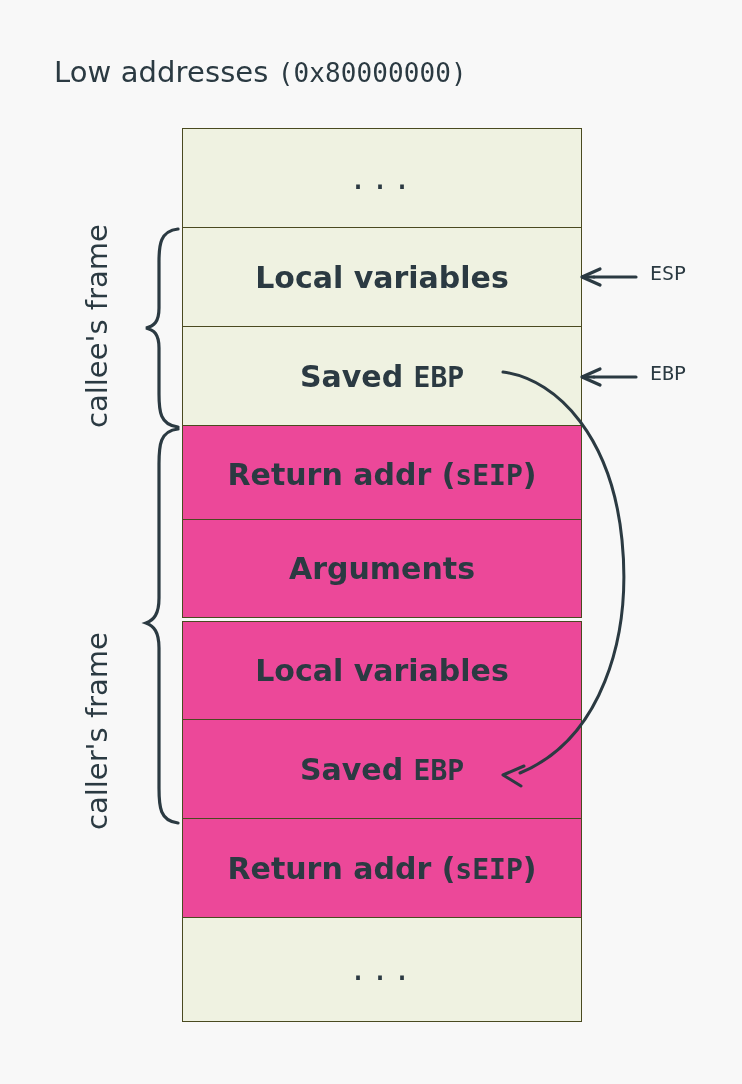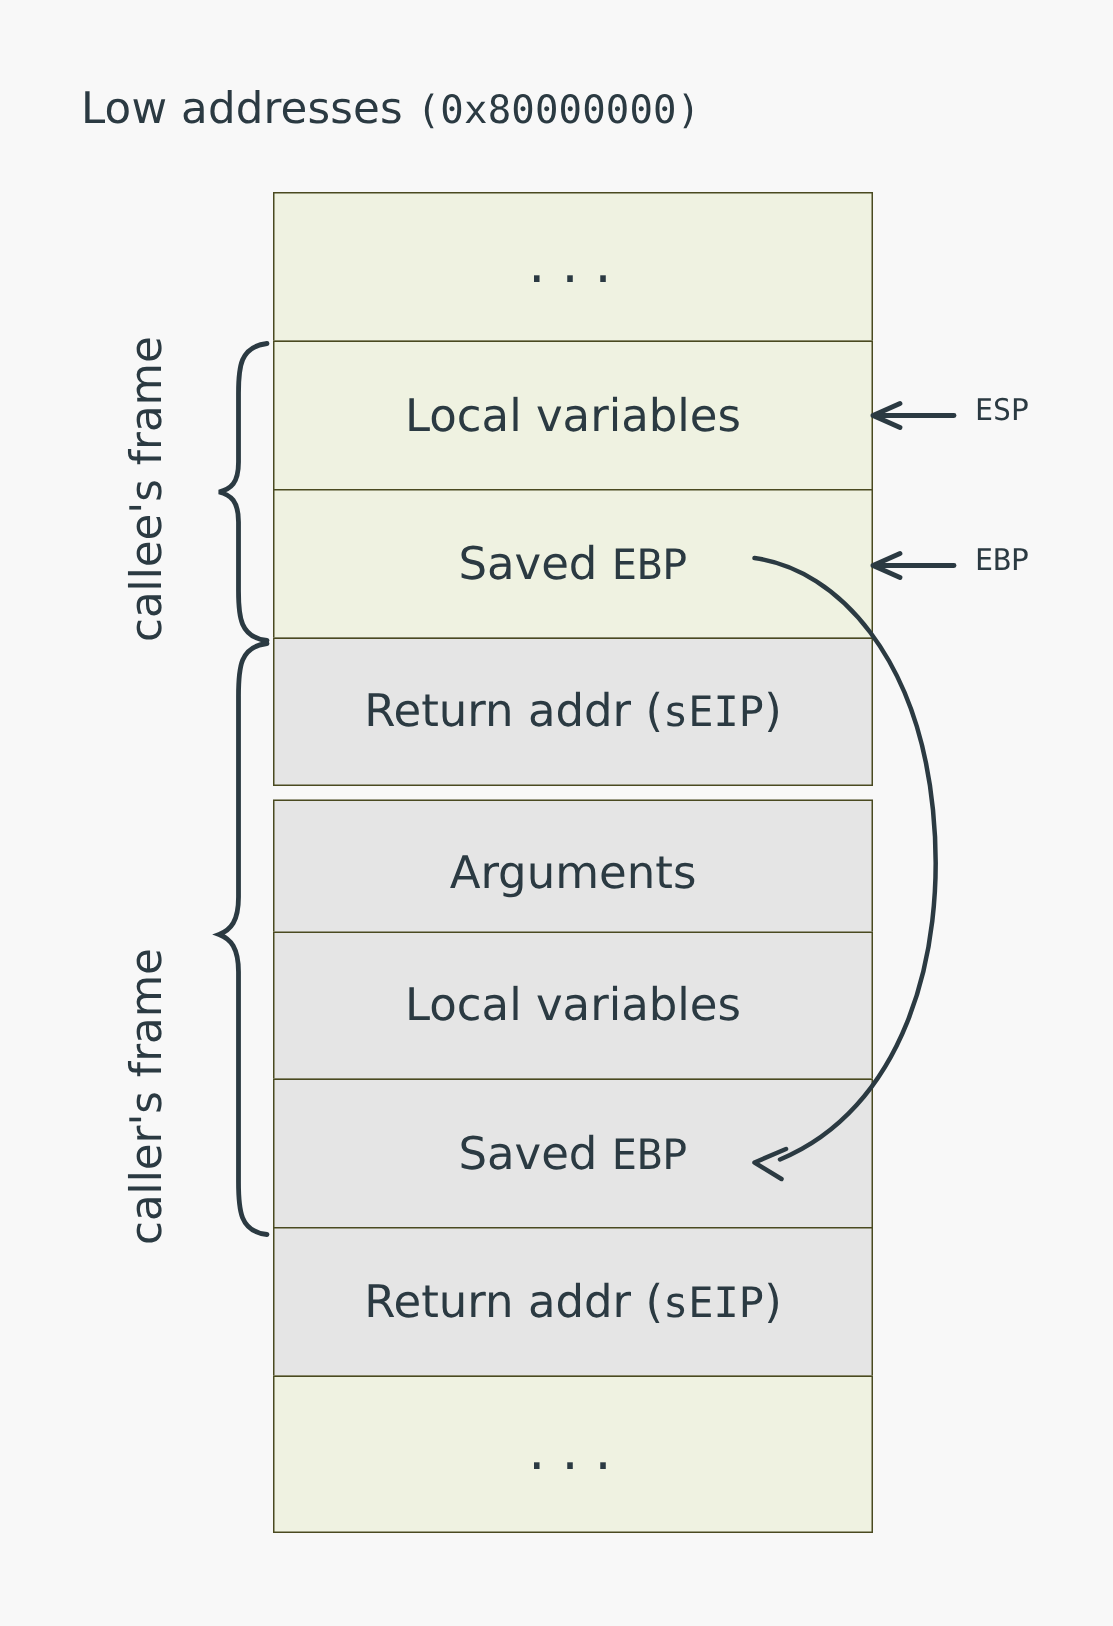--- a/index.html
+++ b/index.html
@@ -52,22 +52,22 @@
     box-sizing: border-box;
     border: 1.6px solid #4a4a20;
     display: flex;
     align-items: center;
     justify-content: center;
     font-size: 30px;
     color: #2b3a42;
     white-space: nowrap;
   }
   .cell.green { background: #eff2e1; }
-  .cell.red   { background: #e5e5e5; }
-  .cell .label { display: inline-block; }
+  .cell.red   { background: #ec4899; }
+  .cell .label { display: inline-block; font-weight: bold; }
   .cell .label .mono { font-size: 28px; }
   .ellipsis {
     font-family: "DejaVu Sans Mono", monospace;
     font-size: 30px;
     letter-spacing: 4px;
   }
 
   
   .frame-label {
     position: absolute;
@@ -121,21 +121,21 @@
     </div>
 
     <div class="cell green" style="top:198px;height:100px;">
       <span class="label"><span>Saved </span><span class="mono">EBP</span></span>
     </div>
 
     <div class="cell red" style="top:297px;height:99px;">
       <span class="label"><span>Return addr (</span><span class="mono">sEIP</span><span>)</span></span>
     </div>
 
-    <div class="cell red" style="top:405px;height:99px;">
+    <div class="cell red" style="top:391px;height:99px;">
       <span class="label">Arguments</span>
     </div>
 
     <div class="cell red" style="top:493px;height:99px;">
       <span class="label">Local variables</span>
     </div>
 
     <div class="cell red" style="top:591px;height:100px;">
       <span class="label"><span>Saved </span><span class="mono">EBP</span></span>
     </div>

